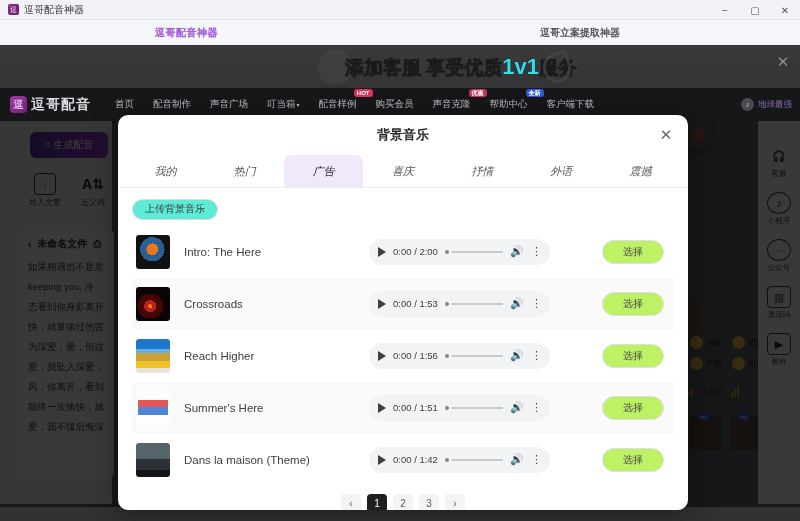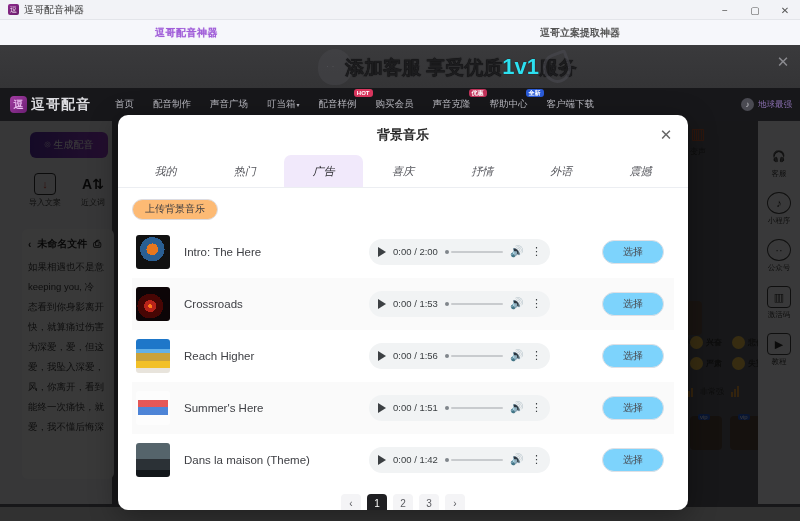--- a/index.html
+++ b/index.html
@@ -232,21 +232,21 @@
   .tab {
     flex:1; display:flex; align-items:center; justify-content:center;
     font-size:11px; color:#54555b; border-radius:7px 7px 0 0;font-style:italic;
   }
   .tab.active { background:#f1e9fb; color:#2e2e32; }
 
   .upload-row { padding:10px 14px 6px; }
   .upload-btn {
     display:inline-flex; align-items:center; justify-content:center;
     height:21px; padding:0 12px; border:1px solid #dcdce2; border-radius:11px;
-    font-size:10px; color:#3c3c41; background:#fdba74;
+    font-size:10px; color:#3c3c41; background:#5eead4;
   }
 
   .list { padding:0 14px; }
   .row {
     display:flex; align-items:center; height:52px; padding:0 4px;
   }
   .row.alt { background:#fafafa; }
   .thumb {
     width:34px; height:34px; border-radius:3px; margin-right:14px; flex:none;
     background:#222; overflow:hidden; position:relative;
@@ -277,21 +277,21 @@
   .pl-time { font-size:9.5px; color:#3c4043; white-space:nowrap; font-family:"Liberation Sans",sans-serif; }
   .pl-bar { flex:1; display:flex; align-items:center; gap:2px; }
   .pl-dot { width:4px; height:4px; border-radius:50%; background:#80868b; }
   .pl-line { flex:1; height:2px; background:#c8cbce; border-radius:1px; }
   .pl-vol { font-size:11px; color:#3c4043; line-height:1; }
   .pl-more { font-size:11px; color:#3c4043; line-height:1; letter-spacing:-1px; }
 
   .pick-wrap { flex:1; display:flex; justify-content:flex-end; padding-right:6px; }
   .pick-btn {
     width:62px; height:24px; border:1px solid #dfe0e5; border-radius:12px;
-    background:#7dd3fc; font-size:10px; color:#46474c;
+    background:#bef264; font-size:10px; color:#46474c;
     display:flex; align-items:center; justify-content:center;
   }
 
   .pager { display:flex; justify-content:center; gap:6px; margin-top:8px; }
   .pg {
     min-width:20px; height:20px; border-radius:4px; background:#f4f4f6;
     font-size:10px; color:#5a5b60; display:flex; align-items:center; justify-content:center;
     padding:0 5px;
   }
   .pg.active { background:#1f1f22; color:#fff; }

